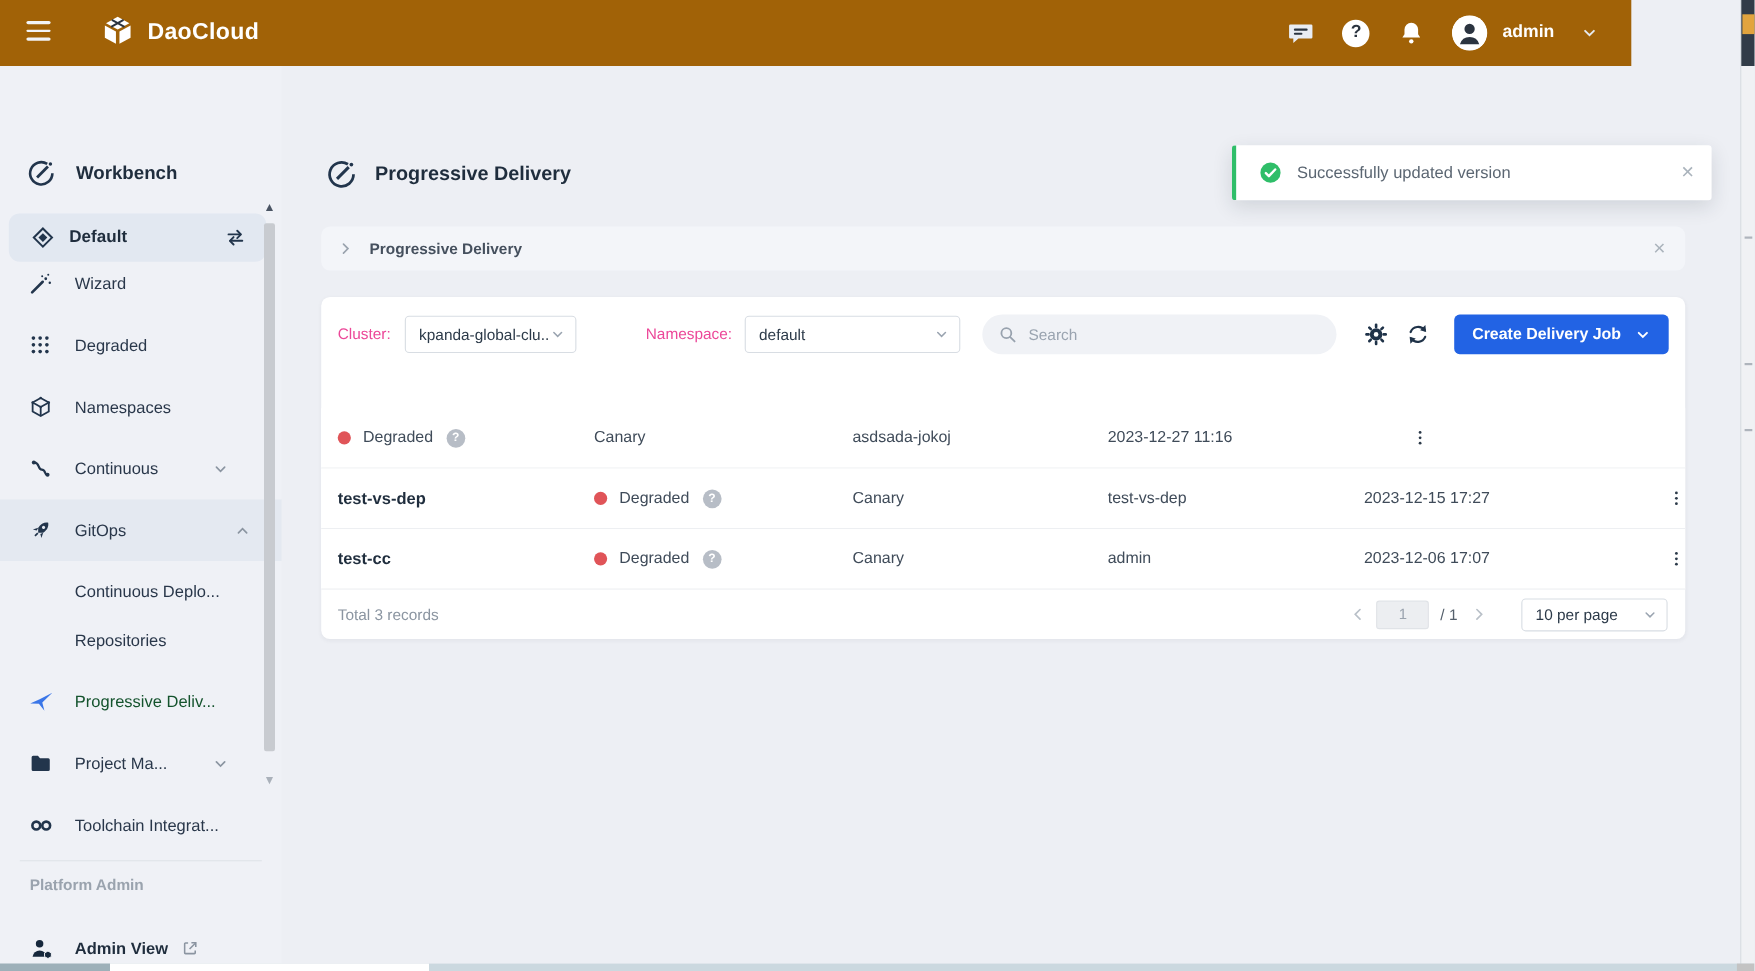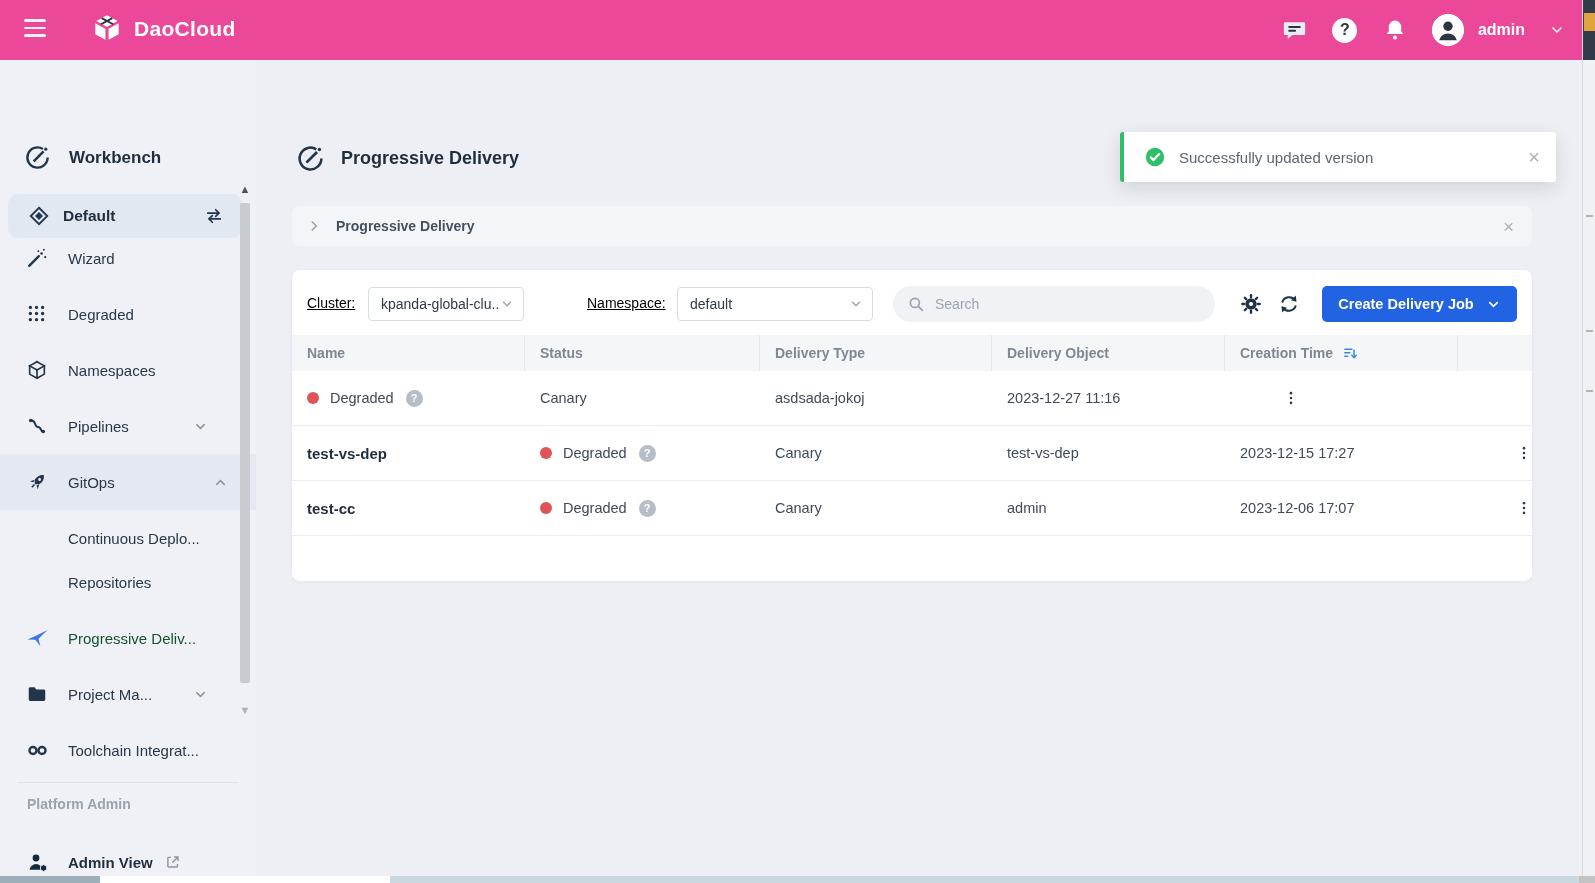--- a/index.html
+++ b/index.html
@@ -5,21 +5,21 @@
   * { box-sizing: border-box; }
   html,body { margin:0; padding:0; }
   body {
     width:1595px; height:883px; overflow:hidden; position:relative;
     font-family:"Liberation Sans", sans-serif;
     background:#edeff4; color:#2c3a49;
   }
   svg { display:block; }
 
   
-  .topbar { position:absolute; top:0; left:0; width:1595px; height:60px; background:#ec4899; z-index:30; }
+  .topbar { position:absolute; top:0; left:0; width:1483px; height:60px; background:#a16207; z-index:30; }
   .hamburger { position:absolute; left:24px; top:19px; width:22px; height:22px; cursor:pointer; }
   .hamburger span { display:block; height:2.5px; background:#f2f4f7; border-radius:2px; margin-bottom:5px; }
   .brand { position:absolute; left:90px; top:12px; display:flex; align-items:center; gap:10px; }
   .brand-name { color:#ffffff; font-size:21px; font-weight:700; letter-spacing:.3px; }
   .topbar-right { position:absolute; right:30px; top:0; height:60px; display:flex; align-items:center; gap:24px; }
   .tb-icon { width:26px; height:26px; display:flex; align-items:center; justify-content:center; cursor:pointer; }
   .help-circle { width:25px; height:25px; border-radius:50%; background:#ffffff; color:#2b3440;
     font-weight:700; font-size:16px; display:flex; align-items:center; justify-content:center; }
   .avatar { width:32px; height:32px; border-radius:50%; background:#ffffff; overflow:hidden; display:flex; align-items:center; justify-content:center; }
   .tb-user { color:#ffffff; font-size:16px; font-weight:700; margin-left:-10px; }
@@ -73,21 +73,21 @@
     border-radius:8px; display:flex; align-items:center; }
   .crumb-chev { margin-left:15px; color:#9aa3ae; }
   .crumb-label { margin-left:15px; font-size:14px; font-weight:700; color:#45505e; cursor:pointer; }
   .crumb-close { margin-left:auto; margin-right:18px; color:#aab3bc; font-size:19px; cursor:pointer; line-height:1; }
 
   
   .card { position:absolute; top:210px; left:36px; width:1240px; height:311px; background:#ffffff;
     border-radius:8px; box-shadow:0 1px 4px rgba(31,45,61,.05); }
 
   
-  .flabel { position:absolute; top:25px; font-size:14px; color:#000000;text-decoration:underline; }
+  .flabel { position:absolute; top:25px; font-size:14px; color:#ec4899; }
   .select { position:absolute; top:17px; height:34px; border:1px solid #d8dde3; border-radius:4px; background:#fff;
     display:flex; align-items:center; cursor:pointer; }
   .select .sel-val { margin-left:12px; font-size:14px; color:#2c3a49; flex:1; white-space:nowrap; overflow:hidden; }
   .select .sel-chev { margin-right:9px; color:#9aa4b0; }
   .searchbox { position:absolute; top:16px; left:601px; width:322px; height:36px; border-radius:18px;
     background:#f0f2f6; display:flex; align-items:center; }
   .searchbox input { border:none; outline:none; background:transparent; font-size:14px; color:#2c3a49;
     font-family:"Liberation Sans",sans-serif; width:250px; margin-left:8px; }
   .searchbox input::placeholder { color:#9aa4b0; }
   .tool-icon { position:absolute; top:23px; width:22px; height:22px; cursor:pointer; }
@@ -261,21 +261,21 @@
   </div>
 
   <div class="side-item" style="top:344px">
     <span class="si-icon">
       <svg width="22" height="22" viewBox="0 0 24 24" fill="none" stroke="#22354c" stroke-width="2.2" stroke-linecap="round">
           <path d="M6 6 C 11 6, 9 13, 13 13 C 17 13, 16 18, 18 18"></path>
           <circle cx="5.2" cy="6" r="2" fill="#22354c" stroke="none"></circle>
           <circle cx="18.8" cy="18" r="2" fill="#22354c" stroke="none"></circle>
         </svg>
     </span>
-    <span class="si-label">Pipelines</span>
+    <span class="si-label">Continuous</span>
     <span class="si-chev">
       <svg width="15" height="15" viewBox="0 0 24 24" fill="none" stroke="currentColor" stroke-width="2.4" stroke-linecap="round">
           <path d="M6 9 l6 6 6 -6"></path>
         </svg>
     </span>
   </div>
 
   <div class="side-item active-bg" style="top:394px">
     <span class="si-icon">
       <svg width="22" height="22" viewBox="0 0 24 24">
@@ -457,39 +457,20 @@
 
     <div class="create-btn">
       <span>Create Delivery Job</span>
       <span>
         <svg width="15" height="15" viewBox="0 0 24 24" fill="none" stroke="#ffffff" stroke-width="2.8" stroke-linecap="round">
             <path d="M6 9 l6 6 6 -6"></path>
           </svg>
       </span>
     </div>
 
-    <div class="thead tgrid">
-      <div class="hcell">Name</div>
-      <div class="hcell">Status</div>
-      <div class="hcell">Delivery Type</div>
-      <div class="hcell">Delivery Object</div>
-      <div class="hcell">
-        <span>Creation Time</span>
-        <span>
-          <svg width="17" height="17" viewBox="0 0 24 24" fill="none" stroke="#3a86e8" stroke-width="2.1" stroke-linecap="round">
-              <path d="M4 6 h10"></path>
-              <path d="M4 11 h7"></path>
-              <path d="M4 16 h4"></path>
-              <path d="M17 7.5 v10"></path>
-              <path d="M13.8 14.6 L17 18 20.2 14.6"></path>
-            </svg>
-        </span>
-      </div>
-      <div class="hcell"></div>
-    </div>
 
     <div class="trow tgrid" style="top:101px">
       <div class="tc">
         <span class="dot"></span>
         <span>Degraded</span>
         <span class="qbadge">?</span>
       </div>
       <div class="tc">Canary</div>
       <div class="tc">asdsada-jokoj</div>
       <div class="tc">2023-12-27 11:16</div>
@@ -539,20 +520,45 @@
           <span class="kebab">
         <svg width="18" height="18" viewBox="0 0 24 24" fill="#2c3a49">
               <circle cx="12" cy="5.5" r="1.7"></circle>
               <circle cx="12" cy="12" r="1.7"></circle>
               <circle cx="12" cy="18.5" r="1.7"></circle>
             </svg>
       </span>
         </div>
     </div>
 
+    <div class="tfoot">
+      <span class="total">Total 3 records</span>
+      <div class="pager">
+        <span class="pg-chev">
+          <svg width="15" height="15" viewBox="0 0 24 24" fill="none" stroke="currentColor" stroke-width="2.4" stroke-linecap="round">
+              <path d="M15 5 l-7 7 7 7"></path>
+            </svg>
+        </span>
+        <input class="pg-input" value="1" style="">
+        <span class="pg-count">/ 1</span>
+        <span class="pg-chev">
+          <svg width="15" height="15" viewBox="0 0 24 24" fill="none" stroke="currentColor" stroke-width="2.4" stroke-linecap="round">
+              <path d="M9 5 l7 7 -7 7"></path>
+            </svg>
+        </span>
+        <div class="pg-size">
+          <span class="sel-val">10 per page</span>
+          <span class="sel-chev">
+            <svg width="14" height="14" viewBox="0 0 24 24" fill="none" stroke="currentColor" stroke-width="2.4" stroke-linecap="round">
+                <path d="M6 9 l6 6 6 -6"></path>
+              </svg>
+          </span>
+        </div>
+      </div>
+    </div>
   </div>
 </div>
 
 <div class="right-strip">
   <div class="rs-dark"></div>
   <div class="rs-orange"></div>
   <div class="rs-mark" style="top:215px"></div>
   <div class="rs-mark" style="top:330px"></div>
   <div class="rs-mark" style="top:390px"></div>
 </div>

